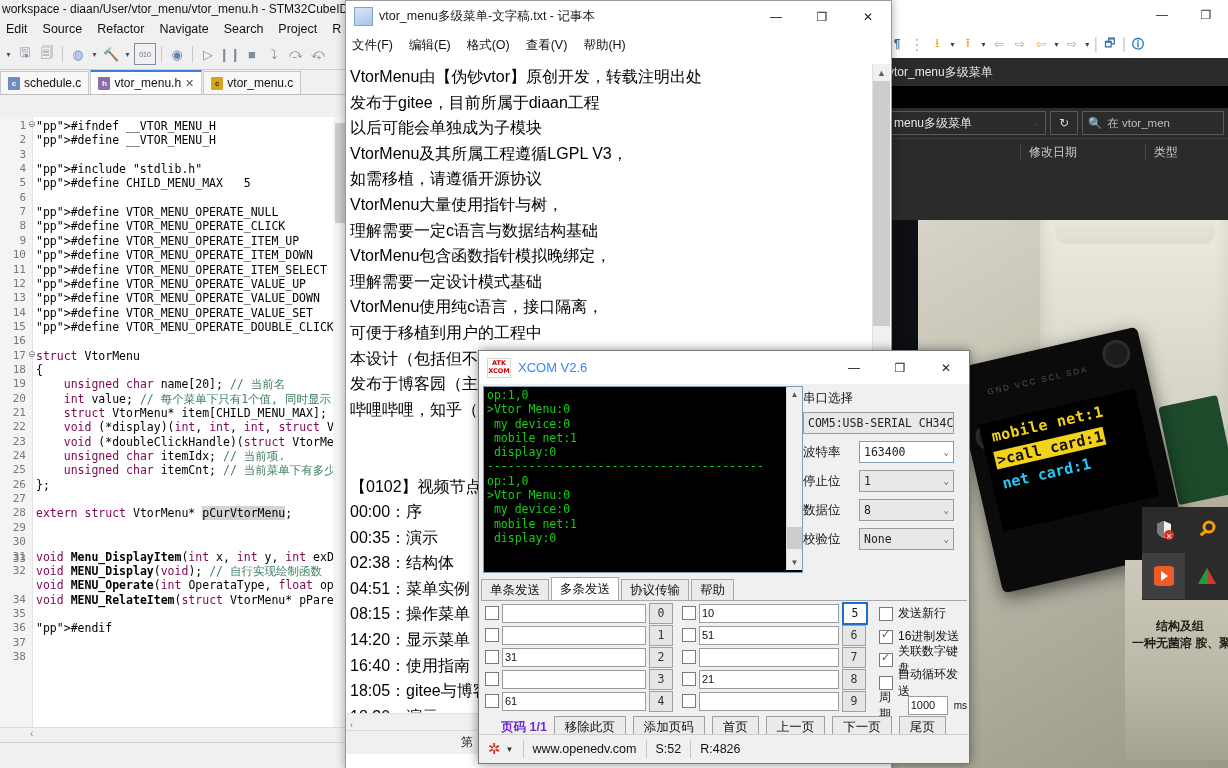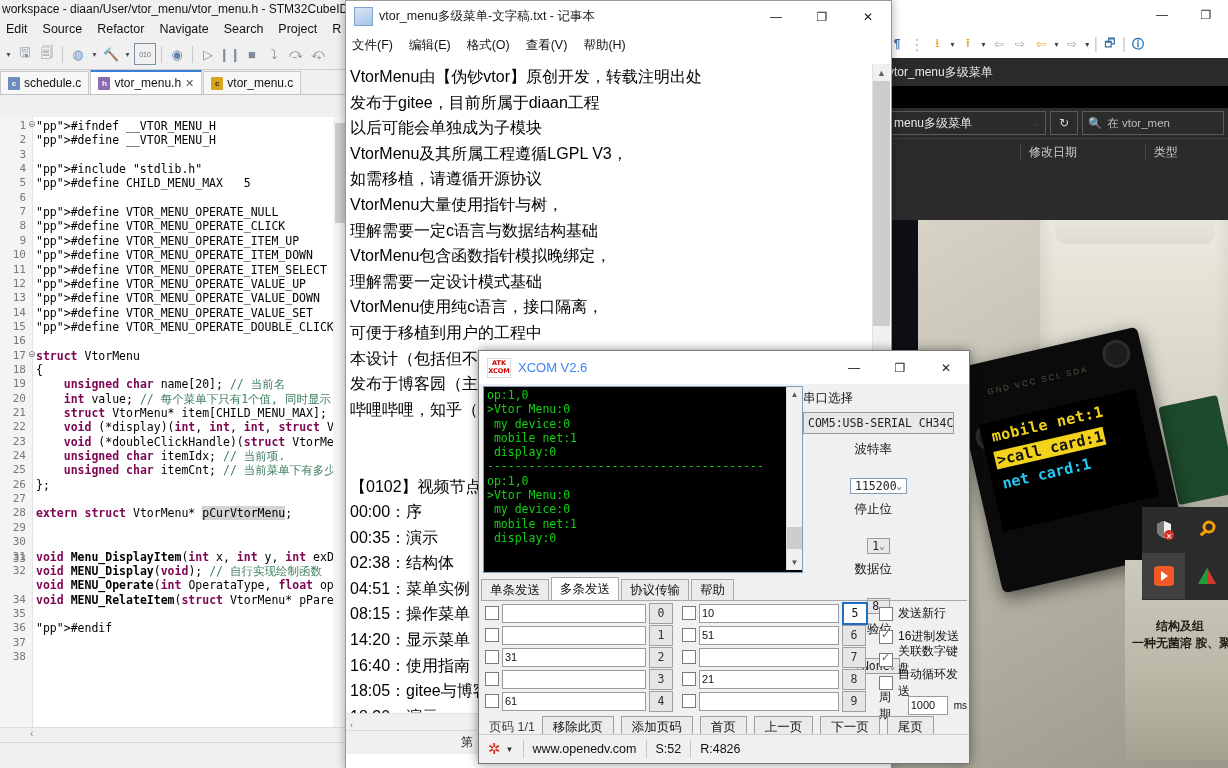--- a/index.html
+++ b/index.html
@@ -76,21 +76,21 @@
   .tab-x{font-size:11px;color:#555;}
   #editor{position:absolute;left:0;top:117px;width:348px;height:610px;background:#fff;overflow:hidden;}
   #gutter{position:absolute;left:0;top:0;width:32px;height:610px;background:#f4f4f4;
      border-right:1px solid #e2e2e2;}
   .code-row{height:14.35px;line-height:14.35px;font-family:"DejaVu Sans Mono",monospace;
      font-size:11.5px;white-space:pre;}
   .ln{position:absolute;left:0;width:26px;text-align:right;color:#787878;font-size:11px;
       font-family:"DejaVu Sans Mono",monospace;}
   .fold{position:absolute;left:28px;color:#777;font-size:9px;}
   #code{position:absolute;left:36px;top:0;width:312px;height:610px;}
-  .kw{color:#7d0552;font-weight:bold;}
+  .kw{color:#7d0552;font-weight:normal;}
   .cm{color:#3f7f5f;}
   .fn{color:#000;font-weight:bold;}
   .hl{background:#d4d4d4;}
   #ide-hscroll{position:absolute;left:0;top:727px;width:348px;height:15px;background:#f0f0f0;
      border-top:1px solid #dcdcdc;}
   #ide-hscroll .arrowl{position:absolute;left:30px;top:0;font-size:10px;color:#888;}
   #ide-status{position:absolute;left:0;top:742px;width:348px;height:26px;background:#f0f0f0;
      border-top:1px solid #d4d4d4;}
   #ide-rightstrip{position:absolute;left:333px;top:117px;width:15px;height:610px;background:#f4f4f4;}
   .strip-mark{position:absolute;right:2px;width:9px;height:3px;}
@@ -163,21 +163,21 @@
      border-left:1px solid #dcdcdc;}
   .xc-sb-a{width:15px;height:15px;display:flex;align-items:center;justify-content:center;
      font-size:8px;color:#555;}
   #xc-con-thumb{position:absolute;left:0;top:140px;width:15px;height:22px;background:#cdcdcd;}
   #xc-right{position:absolute;left:318px;top:0;width:163px;height:190px;}
   .xc-lbl{font-size:12.5px;color:#111;}
   .xc-sel{height:20px;border:1px solid #9a9a9a;background:#e8e8e8;display:flex;align-items:center;
      justify-content:space-between;padding:0 4px;font-size:11.5px;color:#222;
      font-family:"DejaVu Sans Mono",monospace;overflow:hidden;white-space:nowrap;}
   .xc-sel.white{background:#fff;border:1px solid #7f9db9;}
-  .xc-row{display:flex;align-items:center;gap:20px;margin-top:7px;flex-direction:column;}
+  .xc-row{display:flex;align-items:center;gap:8px;margin-top:7px;}
   .xc-row .xc-lbl{width:48px;}
   .chev{font-size:9px;color:#444;}
   #xc-tabs{position:absolute;left:2px;top:194px;width:486px;height:22px;display:flex;
      align-items:flex-end;border-bottom:1px solid #a8a8a8;}
   .xc-tab{height:20px;padding:0 8px;font-size:12.5px;color:#111;background:#ebebeb;
      border:1px solid #a8a8a8;border-bottom:none;display:flex;align-items:center;margin-right:2px;}
   .xc-tab.active{background:#fff;height:22px;margin-top:36px;}
   #xc-multi{position:absolute;left:2px;top:216px;width:486px;height:110px;}
   .ms-grid{display:flex;gap:0;}
   .ms-col{display:flex;flex-direction:column;gap:2px;}
@@ -547,21 +547,21 @@
 
     <div id="xc-right">
       <div class="xc-lbl" style="margin:6px 0 5px 6px;">串口选择</div>
       <div class="xc-sel" style="margin:0 6px;">
         <span>COM5:USB-SERIAL CH34C</span>
         <span class="chev">⌄</span>
       </div>
       <div class="xc-row" style="padding:0 6px;">
         <span class="xc-lbl">波特率</span>
         <span class="xc-sel white" style="flex:1;">
-          <span>115200</span>
+          <span>163400</span>
           <span class="chev">⌄</span>
         </span>
       </div>
       <div class="xc-row" style="padding:0 6px;">
         <span class="xc-lbl">停止位</span>
         <span class="xc-sel" style="flex:1;">
           <span>1</span>
           <span class="chev">⌄</span>
         </span>
       </div>
@@ -664,21 +664,21 @@
             <div class="opt-line" style="gap: 6px;">
               <span>周期</span>
               <span class="ms-input" style="width: 36px;">1000</span>
               <span style="font-size: 10px;">ms</span>
             </div>
           </div>
       </div>
     </div>
 
     <div id="xc-pagerow">
-      <span style="font-size:12.5px;color:#404040;margin-left:8px;">页码 1/1</span>
+      <span style="font-size:12.5px;color:#6d28d9;margin-left:20px;font-weight:bold;">页码 1/1</span>
       <span class="pg-btn">移除此页</span>
       <span class="pg-btn">添加页码</span>
       <span class="pg-btn">首页</span>
       <span class="pg-btn">上一页</span>
       <span class="pg-btn">下一页</span>
       <span class="pg-btn">尾页</span>
     </div>
   </div>
 
   <div id="xc-status">

